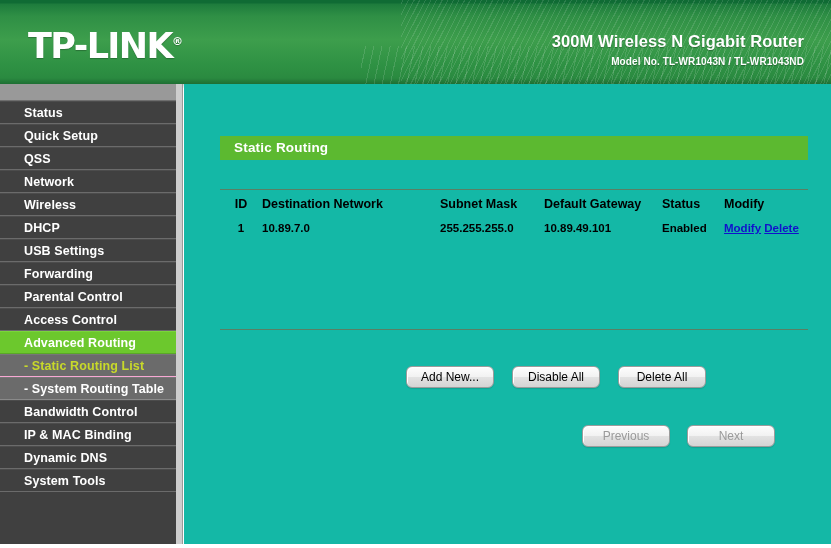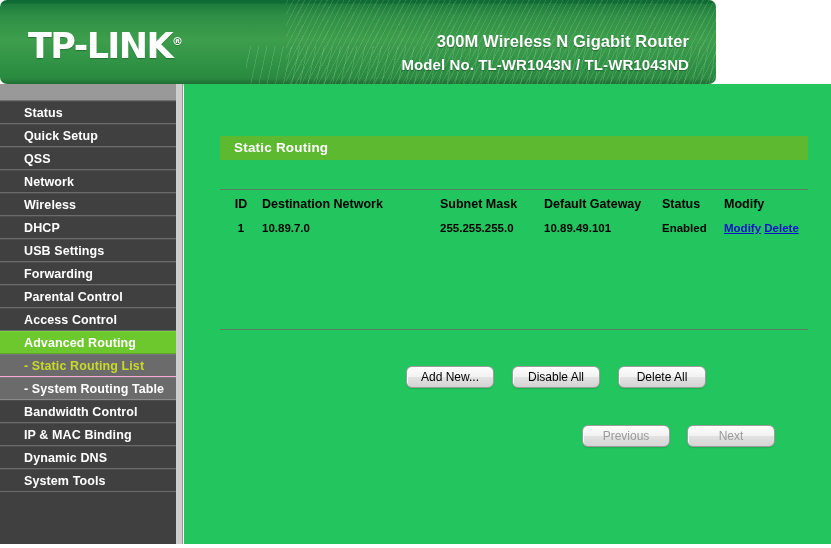--- a/index.html
+++ b/index.html
@@ -11,29 +11,28 @@
     height: 548px;
     overflow: hidden;
     background: #ffffff;
     font-family: "Liberation Sans", sans-serif;
     -webkit-font-smoothing: none;
   }
 
   
   .header {
     position: relative;
-    width: 716px;
+    width: 831px;
     height: 84px;
     background: linear-gradient(to bottom,
         #0f6b34 0px, #0f6b34 3px,
         #1d7b3c 4px, #2f8f45 16px,
         #3d9e4c 40px, #2f9244 64px,
         #2a8a40 78px, #1e6f33 84px);
     overflow: hidden;
-    border-radius: 7px;
   }
   
   .header-texture {
     position: absolute;
     top: 0;
     right: 0;
     width: 430px;
     height: 84px;
     background-image: repeating-linear-gradient(
         -63deg,
@@ -85,21 +84,21 @@
     text-shadow: 0 1px 1px rgba(0,0,0,0.3);
   }
   .model-title {
     font-size: 16.5px;
     font-weight: bold;
     letter-spacing: 0.1px;
     line-height: 1.25;
     white-space: nowrap;
   }
   .model-sub {
-    font-size: 15px;
+    font-size: 10px;
     font-weight: bold;
     margin-top: 4px;
     letter-spacing: 0.1px;
     white-space: nowrap;
   }
   .header-shadow {
     position: absolute;
     left: 0;
     top: 84px;
     width: 831px;
@@ -176,21 +175,21 @@
     box-sizing: border-box;
   }
 
   
   .content {
     position: absolute;
     left: 184px;
     top: 0;
     width: 647px;
     height: 460px;
-    background: #22c55e;
+    background: #14b8a6;
   }
   .title-bar {
     position: absolute;
     left: 36px;
     top: 52px;
     width: 588px;
     height: 24px;
     background: #5cb930;
     color: #ffffff;
     font-size: 13.5px;

